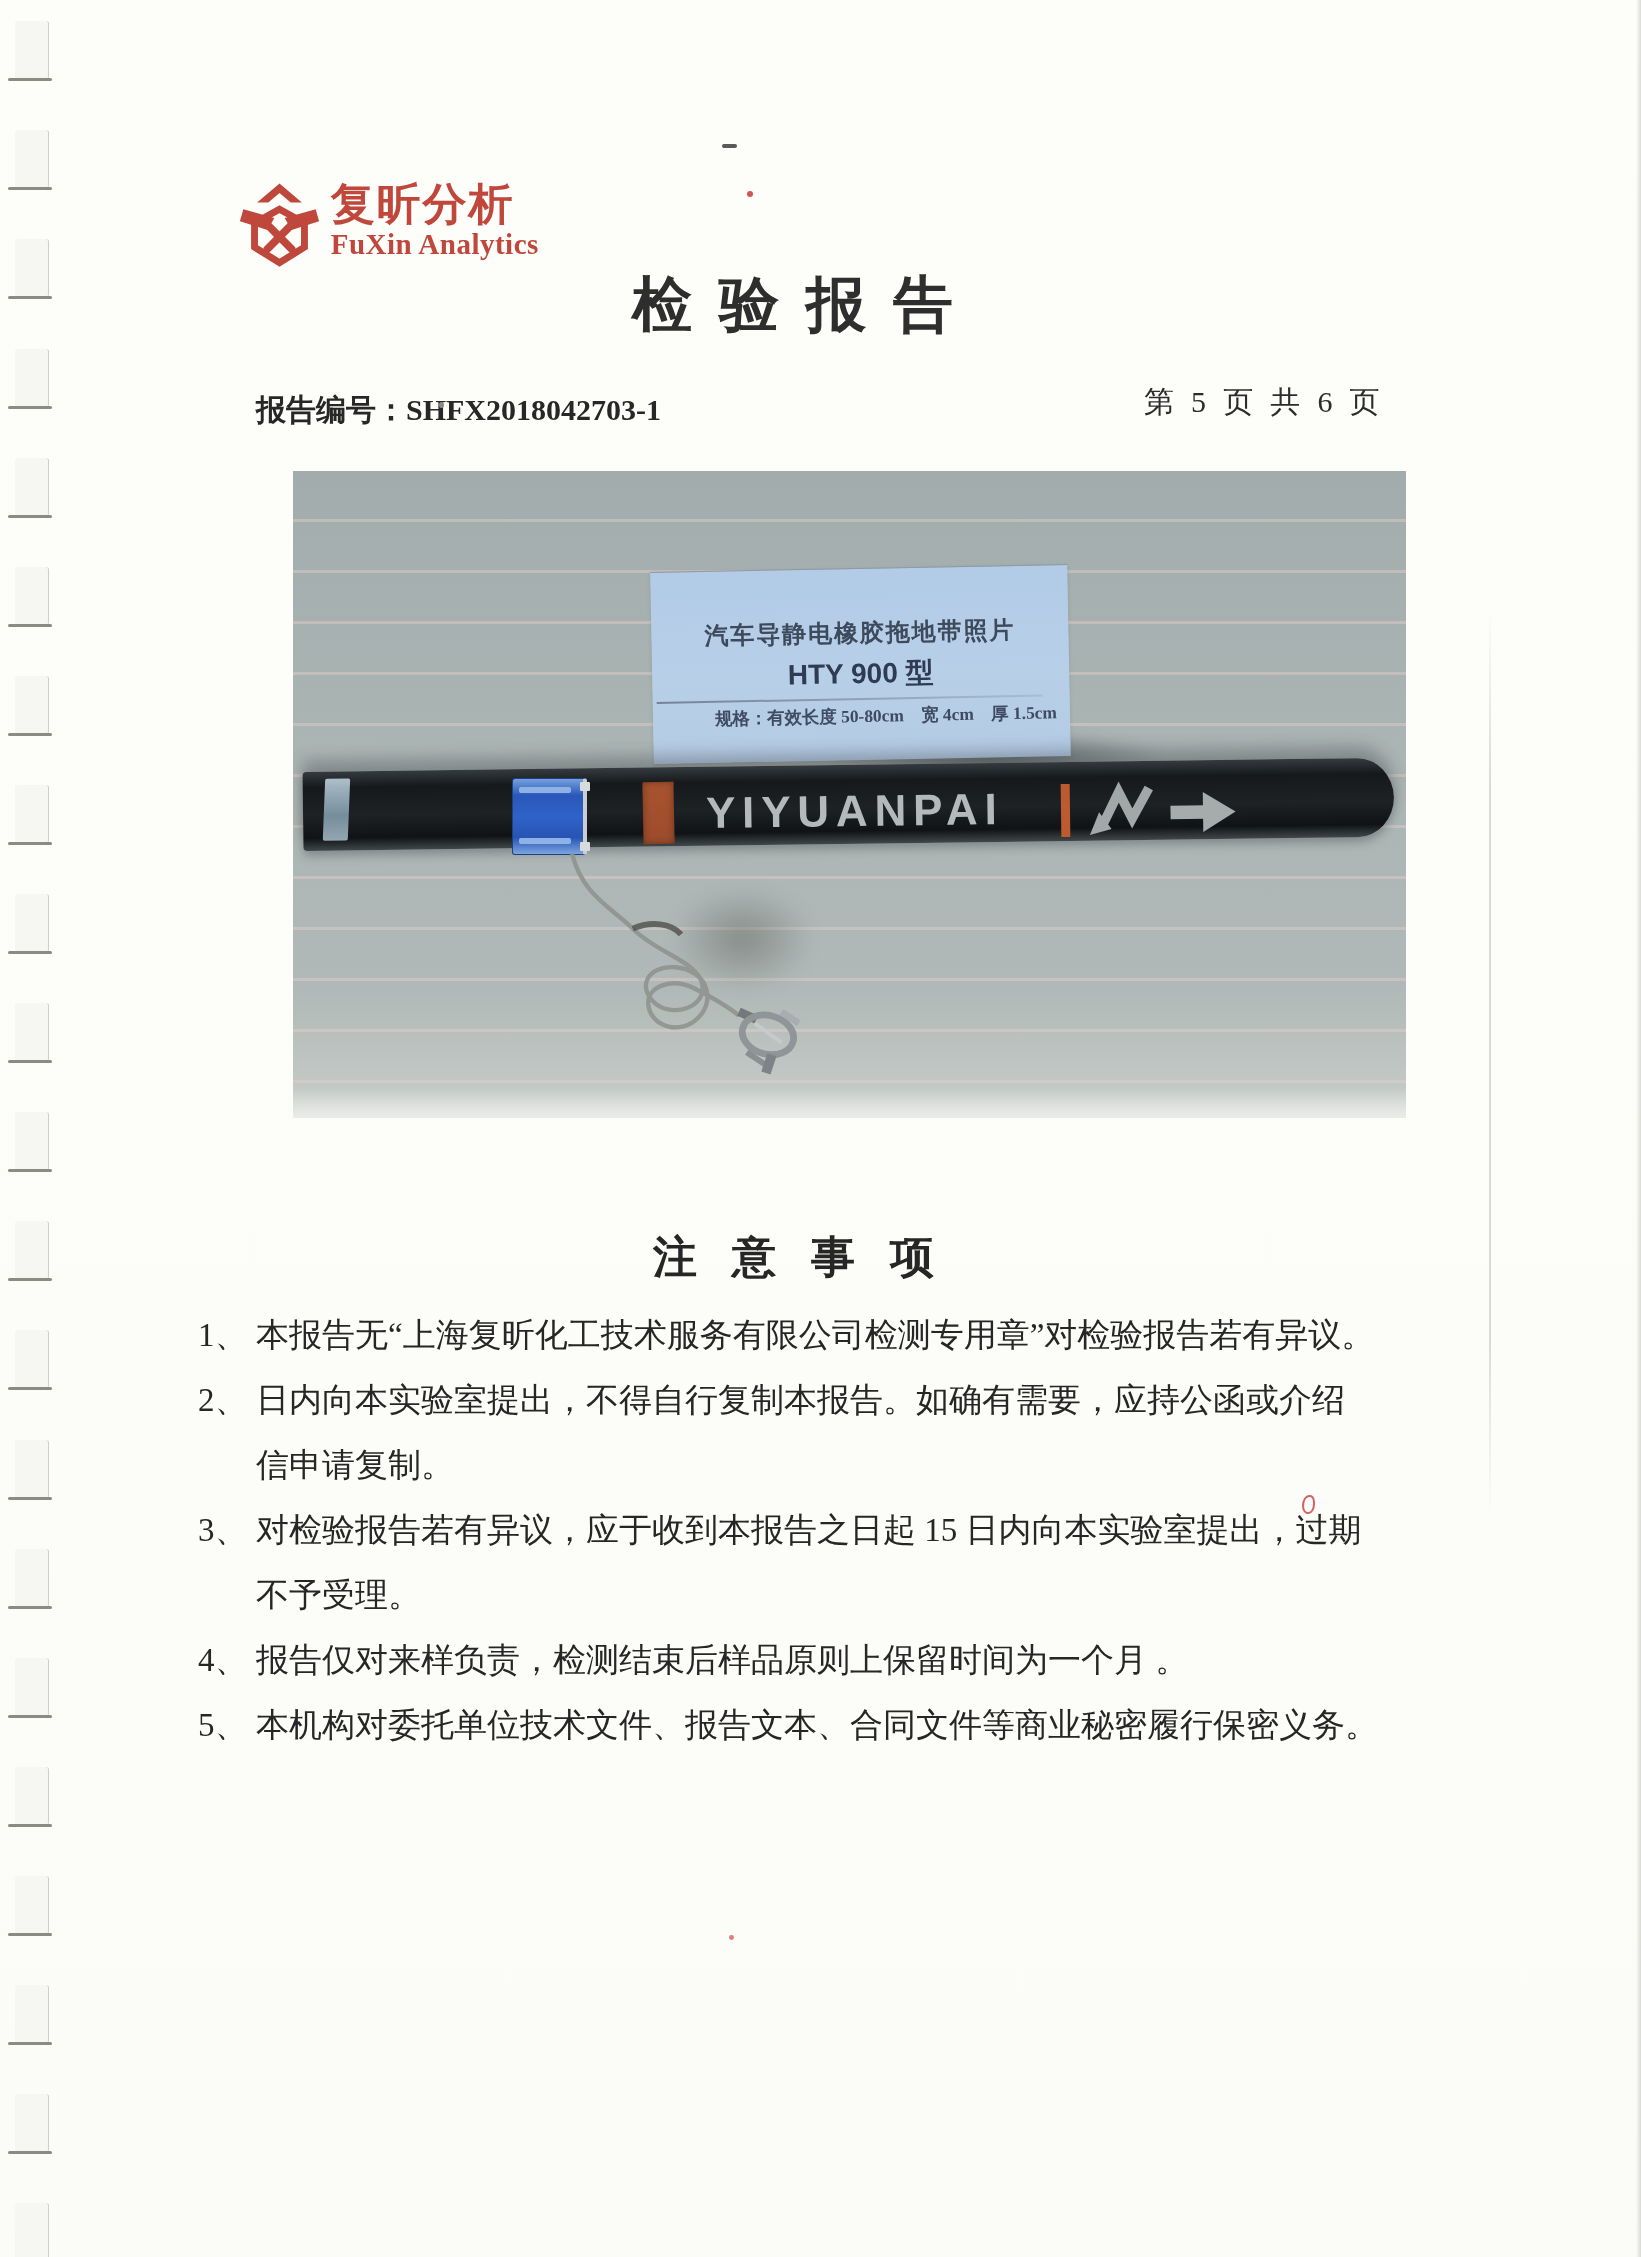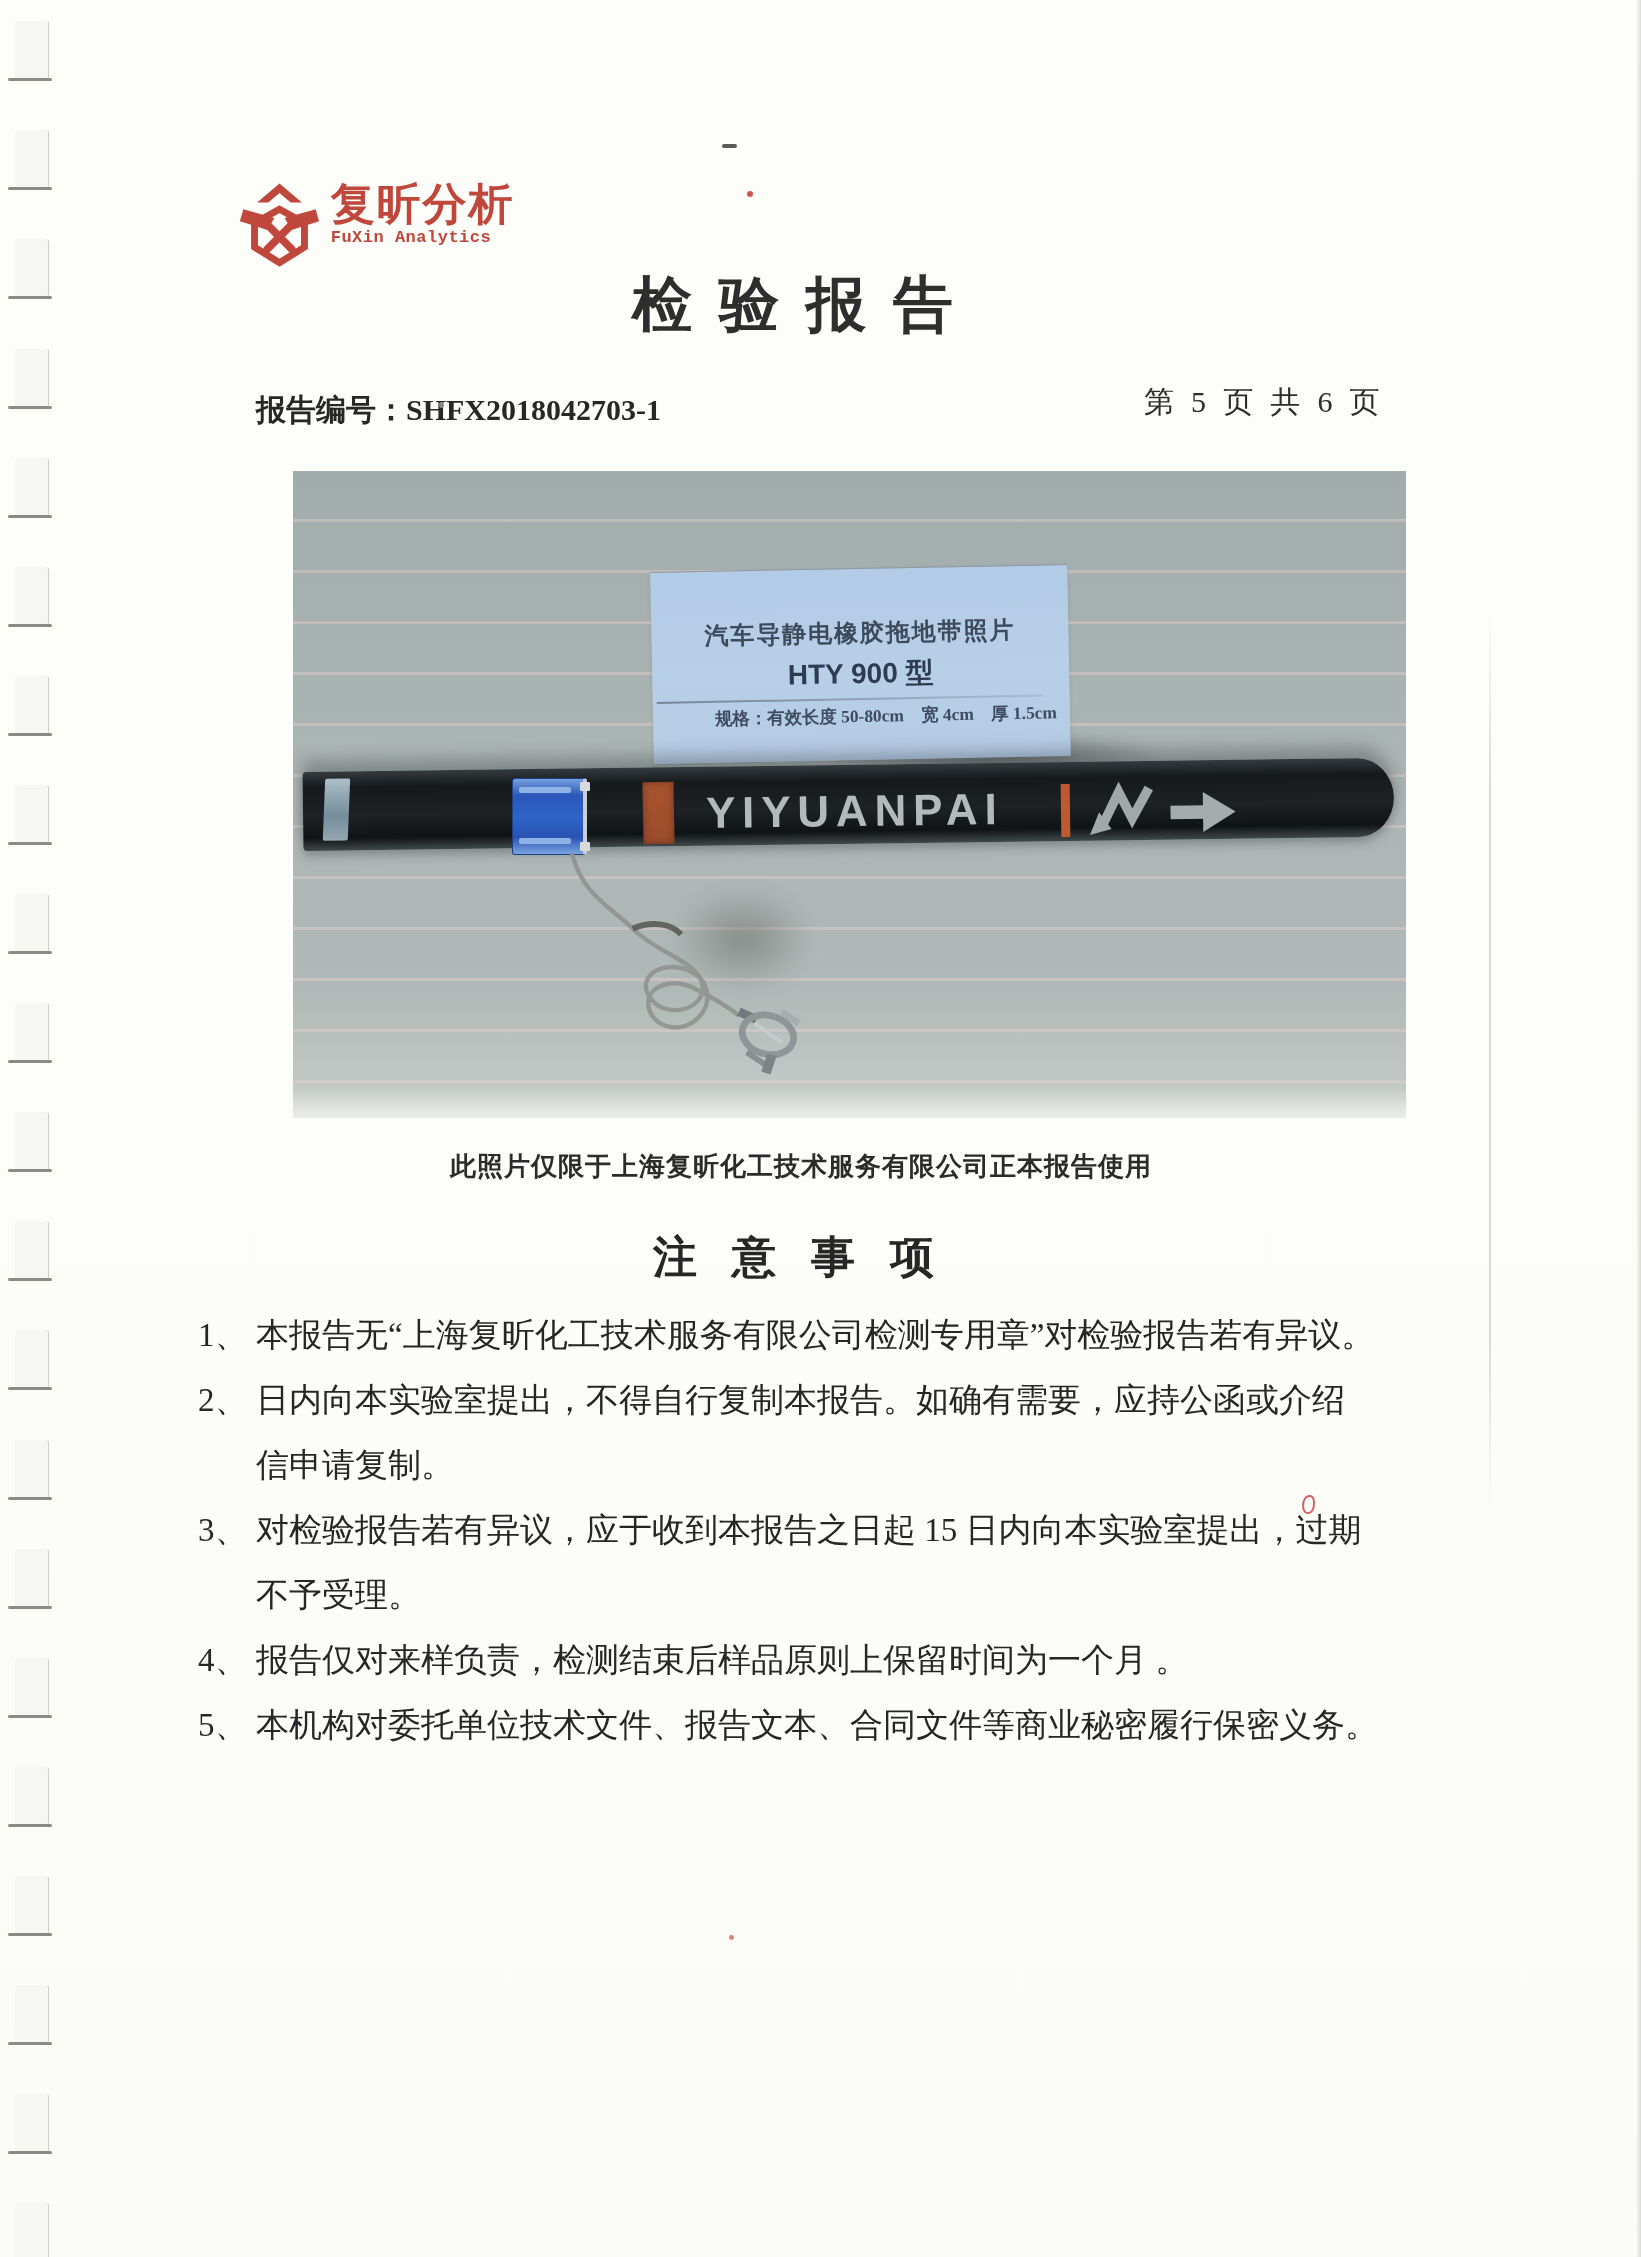--- a/index.html
+++ b/index.html
@@ -15,22 +15,22 @@
   .hole{position:absolute;left:15.4px;width:33px;height:58px;background:#f6f6f2;
     border-right:1.9px solid #cfcfc9;border-radius:2.9px;}
   .hole::after{content:"";position:absolute;left:-7.7px;bottom:-1.9px;width:44px;height:2.9px;
     background:#8b8b84;border-radius:1.9px;}
   
   .logo{position:absolute;left:236px;top:180px;display:flex;align-items:flex-start;}
   .logo-icon{width:87px;height:93px;color:#c0473c;}
   .logo-text{margin-left:7.7px;}
   .logo-cn{font-family:"Liberation Sans","DejaVu Sans",sans-serif;font-weight:700;
     font-size:44px;color:#c0473c;letter-spacing:1.9px;line-height:1.1;}
-  .logo-en{font-family:Liberation Mono, monospace;font-weight:700;
-    font-size:17px;color:#c0473c;letter-spacing:0.5px;margin-top:0px;}
+  .logo-en{font-family:Liberation Serif, serif;font-weight:700;
+    font-size:29px;color:#c0473c;letter-spacing:0.5px;margin-top:0px;}
   
   .doc-title{position:absolute;left:632px;top:275px;font-size:60px;font-weight:700;
     color:#2e2e2e;letter-spacing:27px;line-height:1;}
   .report-no{position:absolute;left:256px;top:390px;font-size:30px;color:#272727;font-weight:bold;}
   .page-indicator{position:absolute;left:1144px;top:382px;font-size:30px;color:#2c2c2c;letter-spacing:4.8px;}
   
   .photo{position:absolute;left:293px;top:471px;width:1113px;height:647px;margin:0;
     background:
       repeating-linear-gradient(180deg,rgba(226,204,200,0) 0 48px,rgba(228,206,202,.45) 48px 51px),
       linear-gradient(180deg,#a2acac 0%,#aab4b3 40%,#b0b9b7 80%,#c2c8c5 95%,#d5d9d6 100%);
@@ -190,21 +190,20 @@
         <path d="M462,560 L480,568" stroke="#6f7678" stroke-width="9" fill="none"></path>
         <ellipse cx="492" cy="584" rx="27" ry="20" fill="none" stroke="#8e9496" stroke-width="7" transform="rotate(15 492 584)"></ellipse>
         <path d="M470,602 L494,618" stroke="#878e90" stroke-width="6" fill="none"></path>
         <rect x="488" y="604" width="10" height="20" fill="#7a8184" transform="rotate(18 493 614)"></rect>
         <path d="M506,560 L524,572" stroke="#a8aeb0" stroke-width="7" fill="none"></path>
         <path d="M478,572 L506,592" stroke="#c6cccd" stroke-width="4" fill="none"></path>
       </g>
     </svg>
   </figure>
 
-  <div class="caption">此照片仅限于上海复昕化工技术服务有限公司正本报告使用</div>
 
   <div class="notes-heading">注意事项</div>
 
   <div class="notes">
     <div class="note">
       <span class="num">1、</span>
       <span class="txt">本报告无“上海复昕化工技术服务有限公司检测专用章”对检验报告若有异议。</span>
     </div>
     <div class="note">
       <span class="num">2、</span>

